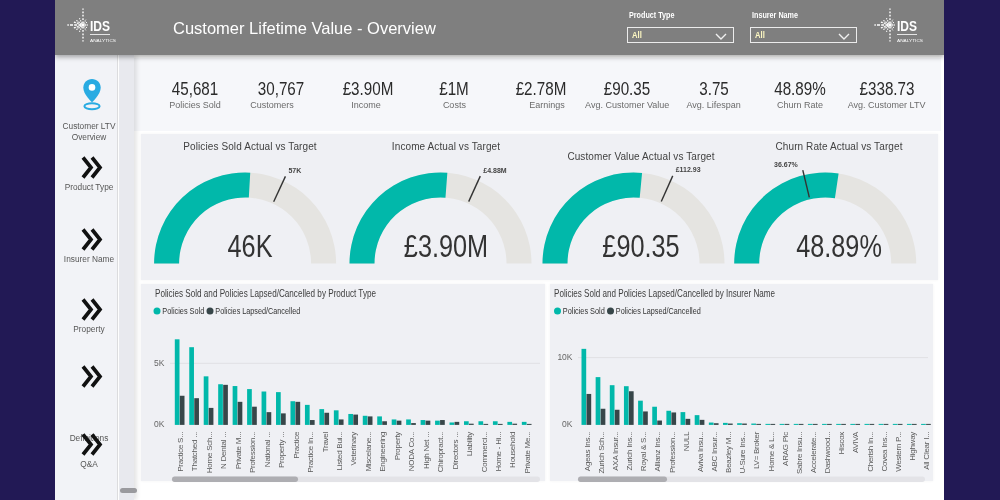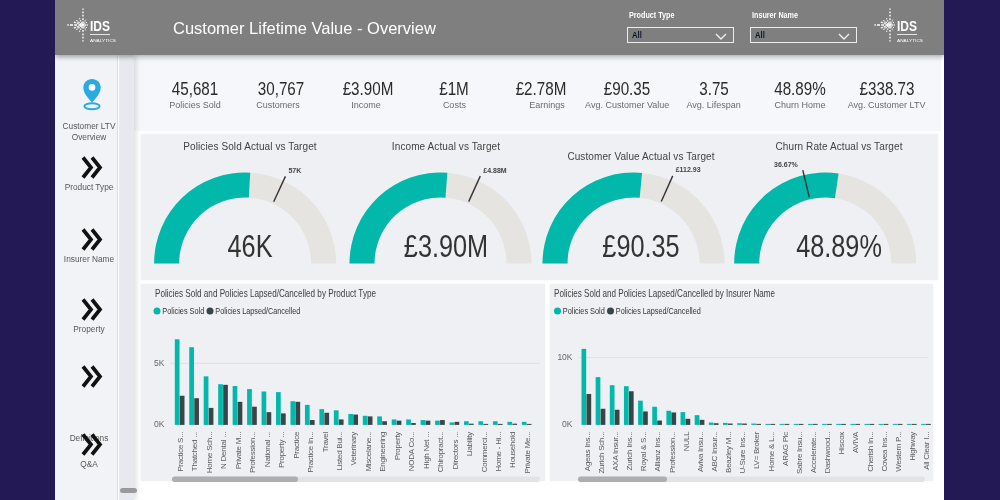--- a/index.html
+++ b/index.html
@@ -10,45 +10,45 @@
 .gutter { position:absolute; left:119px; top:55px; width:15px; height:445px; background:#e8e9ee; box-shadow:3px 0 4px rgba(0,0,0,0.10); z-index:3; }
 .slab { position:absolute; left:56px; width:66px; text-align:center; font-size:8.3px; color:#565656; line-height:11px; z-index:5; }
 .kpiband { position:absolute; left:134px; top:58px; width:807px; height:72.5px; background:#f6f7fa; }
 .gaugeband { position:absolute; left:141px; top:133.5px; width:797px; height:146.5px; background:#eff0f4; box-shadow:0 0 3px rgba(0,0,0,0.05); }
 .chartcard1 { position:absolute; left:141px; top:283.5px; width:404px; height:197px; background:#eff0f4; box-shadow:0 0 3px rgba(0,0,0,0.05); }
 .chartcard2 { position:absolute; left:549.5px; top:283.5px; width:383.5px; height:197px; background:#eff0f4; box-shadow:0 0 3px rgba(0,0,0,0.05); }
 .kv { position:absolute; top:77.5px; width:120px; text-align:center; font-size:19px; color:#2b2b2b; transform:scaleX(0.8); }
 .kl { position:absolute; top:100px; width:120px; text-align:center; font-size:9px; color:#6b6b6b; }
 .gtitle { position:absolute; top:140.5px; width:194px; text-align:center; font-size:10px; color:#424242; letter-spacing:0.1px; }
 .gval { position:absolute; top:228px; width:194px; text-align:center; font-size:32px; color:#333; transform:scaleX(0.79); }
-.ddbox { top:26.5px; width:107px; height:16.5px; border:1.5px solid #ececec; color:#0f172a; }
+.ddbox { top:26.5px; width:107px; height:16.5px; border:1.5px solid #ececec; color:#fef9c3; }
 .ddall { position:absolute; left:4px; top:2.5px; font-size:9px; font-weight:bold; transform:scaleX(0.85); transform-origin:left; }
 .minisb { position:absolute; left:120px; top:488px; width:17px; height:5px; border-radius:2.5px; background:#9a9a9e; z-index:4; }
 </style></head>
 <body>
 <div class="kpiband"></div>
 <div class="gaugeband"></div>
 <div class="chartcard1"></div>
 <div class="chartcard2"></div>
 <div class="kv" style="left:135.0px;">45,681</div>
 <div class="kl" style="left:135.0px;">Policies Sold</div>
 <div class="kv" style="left:221.4px;">30,767</div>
-<div class="kl" style="left:218px;">Customers</div>
+<div class="kl" style="left:212px;">Customers</div>
 <div class="kv" style="left:307.9px;">£3.90M</div>
 <div class="kl" style="left:306px;">Income</div>
 <div class="kv" style="left:394.4px;">£1M</div>
 <div class="kl" style="left:394.4px;">Costs</div>
 <div class="kv" style="left:480.8px;">£2.78M</div>
 <div class="kl" style="left:487px;">Earnings</div>
 <div class="kv" style="left:567.2px;">£90.35</div>
 <div class="kl" style="left:567.2px;">Avg. Customer Value</div>
 <div class="kv" style="left:653.7px;">3.75</div>
 <div class="kl" style="left:653.7px;">Avg. Lifespan</div>
 <div class="kv" style="left:740.1px;">48.89%</div>
-<div class="kl" style="left:740.1px;">Churn Home</div>
+<div class="kl" style="left:740.1px;">Churn Rate</div>
 <div class="kv" style="left:826.6px;">£338.73</div>
 <div class="kl" style="left:826.6px;">Avg. Customer LTV</div>
 <svg class="abs" style="left:0;top:0" width="1000" height="360">
     <path d="M154.10 263.50 A91.0 91.0 0 0 1 336.10 263.50 L311.10 263.50 A66.0 66.0 0 0 0 179.10 263.50 Z" fill="#e5e4e1"></path>
     <path d="M154.10 263.50 A91.0 91.0 0 0 1 250.24 172.65 L248.83 197.61 A66.0 66.0 0 0 0 179.10 263.50 Z" fill="#01b8aa"></path>
     <line x1="273.67" y1="201.79" x2="285.43" y2="176.38" stroke="#333" stroke-width="1.4"></line>
     <text x="288.4" y="172.9" font-size="7" fill="#444" font-weight="bold" text-anchor="start">57K</text>
     <path d="M349.50 263.50 A91.0 91.0 0 0 1 531.50 263.50 L506.50 263.50 A66.0 66.0 0 0 0 374.50 263.50 Z" fill="#e5e4e1"></path>
     <path d="M349.50 263.50 A91.0 91.0 0 0 1 447.35 172.76 L445.47 197.69 A66.0 66.0 0 0 0 374.50 263.50 Z" fill="#01b8aa"></path>
     <line x1="468.68" y1="201.61" x2="480.28" y2="176.13" stroke="#333" stroke-width="1.4"></line>

